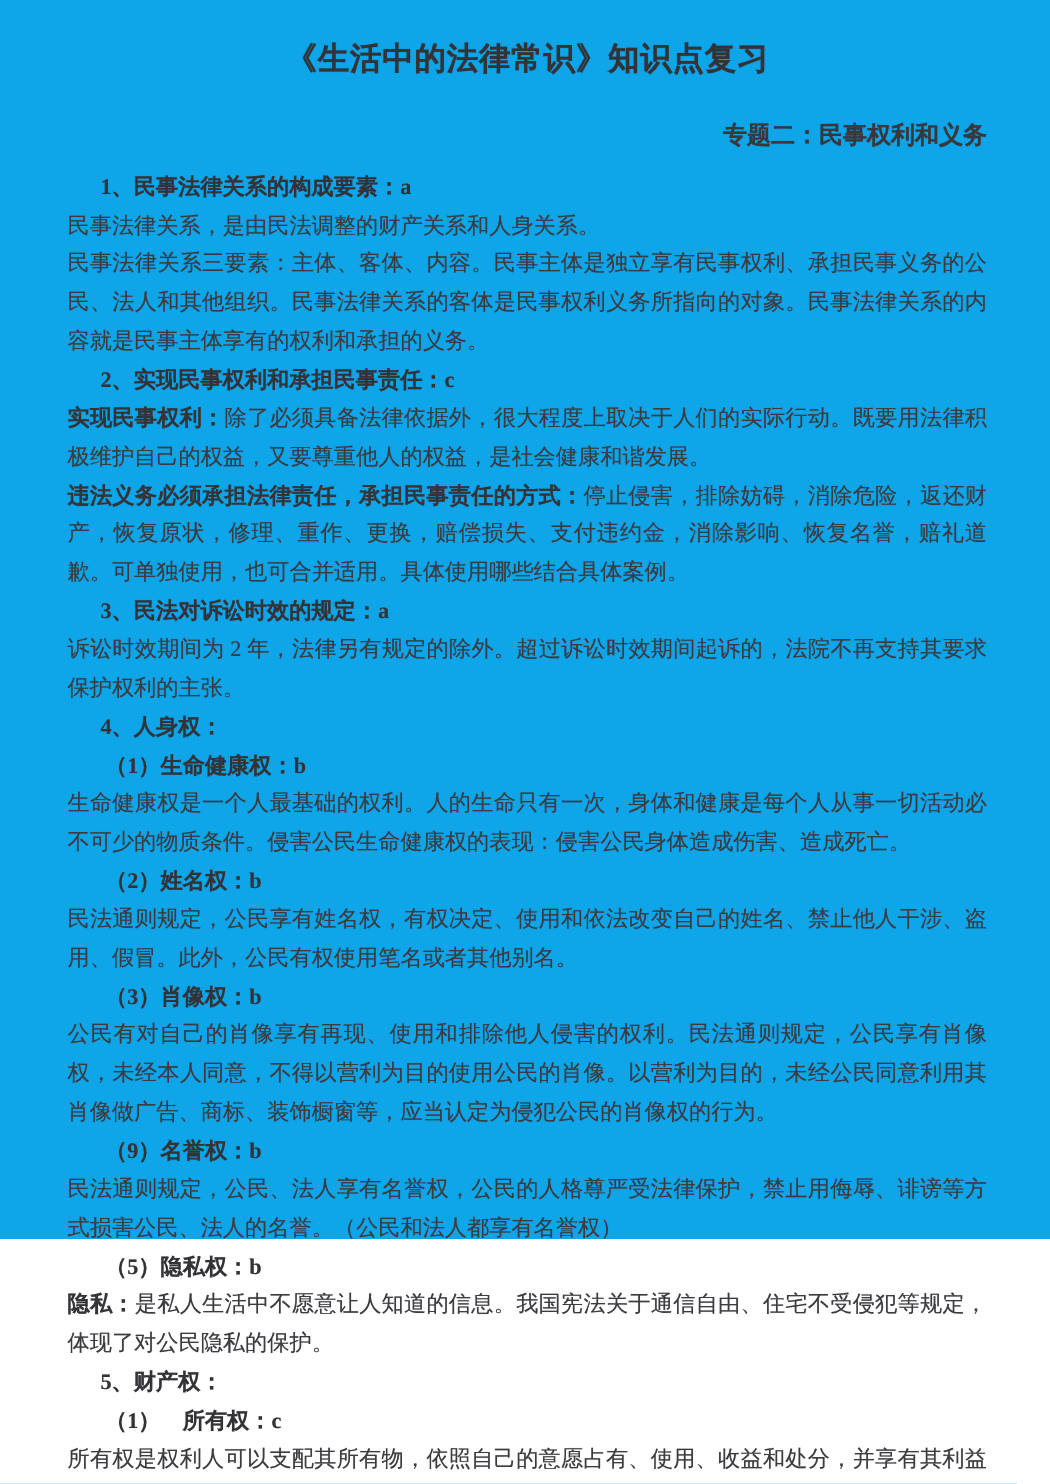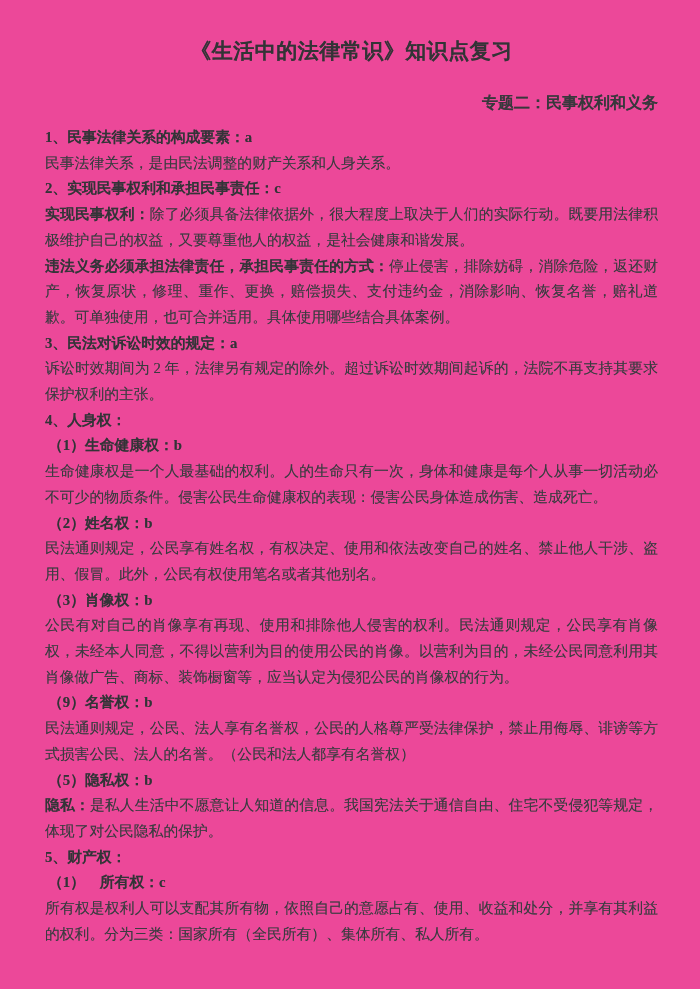--- a/index.html
+++ b/index.html
@@ -10,23 +10,23 @@
   body {
     width: 700px;
     height: 989px;
     overflow: hidden;
     font-family: "Liberation Serif", "DejaVu Serif", serif;
     color: #3b3b40;
   }
   .page {
     box-sizing: border-box;
     width: 700px;
-    height: 989px;
-    padding: 29px 42px 0 45px;
-    background: #ec4899;
+    height: 826px;
+    padding: 17px 42px 0 45px;
+    background: #0ea5e9;
   }
   .doc-title {
     margin: 8px 0 0 0;
     text-align: center;
     font-size: 21px;
     font-weight: bold;
     letter-spacing: 0.5px;
     color: #333336;
     text-shadow: 0 0 0.6px rgba(60,60,64,0.65);
     line-height: 28px;
@@ -43,20 +43,21 @@
   .doc-body {
     margin-top: 12px;
     font-size: 14.8px;
     line-height: 25.7px;
     text-align: justify;
     text-shadow: 0 0 0.45px rgba(70,70,75,0.55);
   }
   .sec-heading {
     font-weight: bold;
     color: #333337;
+    margin-left: 22px;
   }
   .sec-heading.sub {
     padding-left: 3px;
   }
   .para {
     margin: 0;
   }
   .b {
     font-weight: bold;
     color: #343438;
@@ -64,20 +65,21 @@
 </style>
 </head>
 <body>
 
 <div class="page">
   <h1 class="doc-title">《生活中的法律常识》知识点复习</h1>
   <h2 class="doc-subtitle">专题二：民事权利和义务</h2>
   <div class="doc-body" id="doc-body">
       <div class="sec-heading">1、民事法律关系的构成要素：a</div>
       <p class="para"><span>民事法律关系，是由民法调整的财产关系和人身关系。</span></p>
+      <p class="para"><span>民事法律关系三要素：主体、客体、内容。民事主体是独立享有民事权利、承担民事义务的公民、法人和其他组织。民事法律关系的客体是民事权利义务所指向的对象。民事法律关系的内容就是民事主体享有的权利和承担的义务。</span></p>
       <div class="sec-heading">2、实现民事权利和承担民事责任：c</div>
       <p class="para"><span class="b">实现民事权利：</span><span>除了必须具备法律依据外，很大程度上取决于人们的实际行动。既要用法律积极维护自己的权益，又要尊重他人的权益，是社会健康和谐发展。</span></p>
       <p class="para"><span class="b">违法义务必须承担法律责任，承担民事责任的方式：</span><span>停止侵害，排除妨碍，消除危险，返还财产，恢复原状，修理、重作、更换，赔偿损失、支付违约金，消除影响、恢复名誉，赔礼道歉。可单独使用，也可合并适用。具体使用哪些结合具体案例。</span></p>
       <div class="sec-heading">3、民法对诉讼时效的规定：a</div>
       <p class="para"><span>诉讼时效期间为 2 年，法律另有规定的除外。超过诉讼时效期间起诉的，法院不再支持其要求保护权利的主张。</span></p>
       <div class="sec-heading">4、人身权：</div>
       <div class="sec-heading sub">（1）生命健康权：b</div>
       <p class="para"><span>生命健康权是一个人最基础的权利。人的生命只有一次，身体和健康是每个人从事一切活动必不可少的物质条件。侵害公民生命健康权的表现：侵害公民身体造成伤害、造成死亡。</span></p>
       <div class="sec-heading sub">（2）姓名权：b</div>
       <p class="para"><span>民法通则规定，公民享有姓名权，有权决定、使用和依法改变自己的姓名、禁止他人干涉、盗用、假冒。此外，公民有权使用笔名或者其他别名。</span></p>

